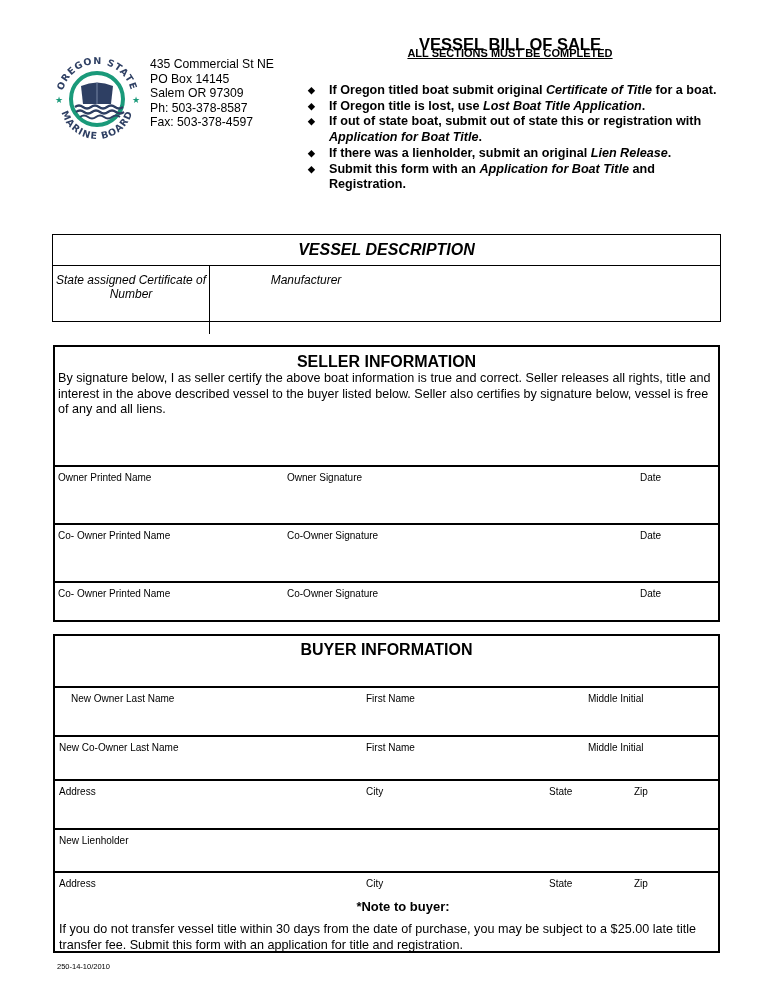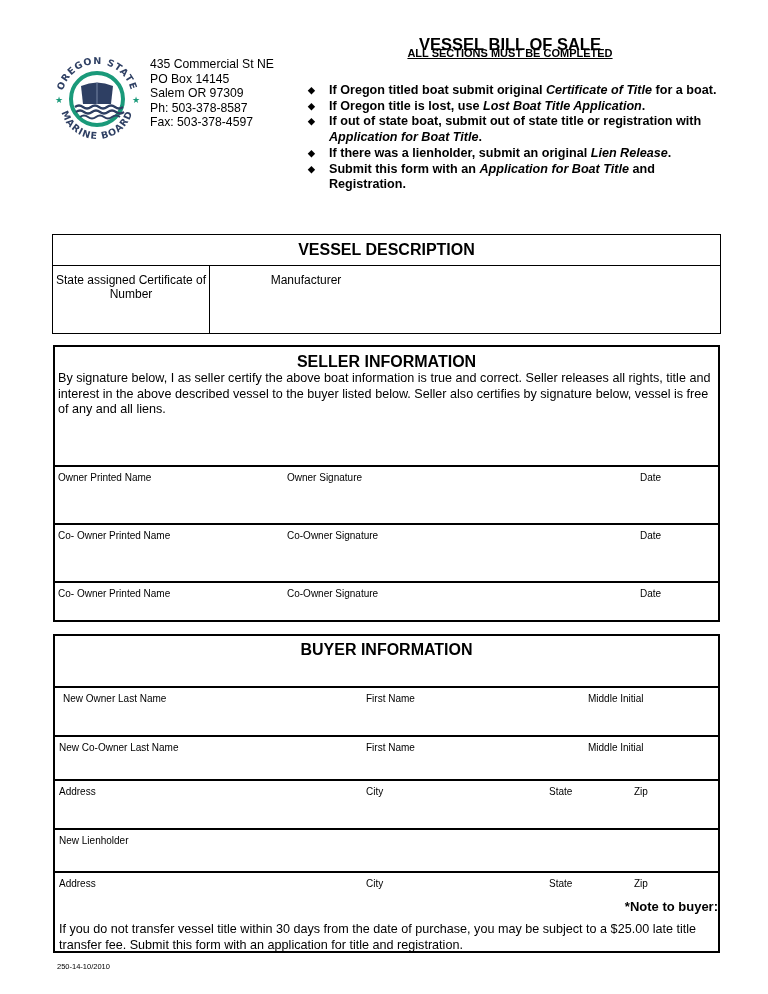--- a/index.html
+++ b/index.html
@@ -12,35 +12,35 @@
   .title { left:300px; top:35px; width:420px; text-align:center; font-weight:bold; font-size:16.5px; }
   .subtitle { left:300px; top:47px; width:420px; text-align:center; font-weight:bold; 
               font-size:11px; }
   .subtitle span { text-decoration:underline; }
   .bullets { left:306px; top:83px; width:420px; margin:0; padding:0; list-style:none;
              font-size:12.6px; font-weight:bold; line-height:15.7px; }
   .bullets li { position:relative; padding-left:23px; }
   .bullets li .dot { position:absolute; left:2px; top:0; font-size:9px; }
   .bullets li i { font-style:italic; }
   
-  .vessel { left:52px; top:234px; width:669px; height:100px; border:1.5px solid #000; box-sizing:border-box; }
+  .vessel { left:52px; top:234px; width:669px; height:88px; border:1.5px solid #000; box-sizing:border-box;font-style:italic; }
   .vessel-head { height:30px; border-bottom:1.5px solid #000; text-align:center; font-weight:bold;
                  font-size:16px; line-height:30px; }
   .vessel-cols { display:flex; height:68px; }
   .vcol { border-right:1px solid #000; text-align:center; font-size:12px; line-height:14px; padding-top:7px; box-sizing:border-box; }
   .vcol:last-child { border-right:none; }
   
   .box { border:2px solid #000; box-sizing:border-box; }
   .seller { left:53px; top:345px; width:667px; height:277px; }
   .buyer { left:53px; top:634px; width:667px; height:319px; }
   .sec-title { text-align:center; font-weight:bold; font-size:16px; }
   .para { font-size:12.6px; line-height:15.5px; padding:0 4px; }
   .row { position:absolute; left:0; right:0; border-top:2px solid #000; font-size:10px; }
   .row span { position:absolute; top:5px; white-space:nowrap; }
-  .note-title { position:absolute; left:3px; right:0; text-align:right; font-weight:bold; font-size:13px;padding-left:30px; }
+  .note-title { position:absolute; left:3px; right:0; text-align:center; font-weight:bold; font-size:13px;padding-left:30px; }
   .note-text { position:absolute; left:4px; right:4px; font-size:12.6px; line-height:15.5px;margin-top:7px; }
   .formno { left:57px; top:962px; font-size:7.5px; }
 </style>
 </head>
 <body>
 
 <div class="abs logo">
   <svg width="94" height="94" viewBox="0 0 94 94">
     <defs>
       <path id="arcTop" d="M 12 47 A 35 35 0 0 1 82 47"></path>
@@ -70,21 +70,21 @@
   <div>Ph: 503-378-8587</div>
   <div>Fax: 503-378-4597</div>
 </div>
 
 <div class="abs title">VESSEL BILL OF SALE</div>
 <div class="abs subtitle"><span>ALL SECTIONS MUST BE COMPLETED</span></div>
 
 <ul class="abs bullets">
   <li><span class="dot">◆</span><span>If Oregon titled boat submit original </span><i>Certificate of Title</i><span> for a boat.</span></li>
   <li><span class="dot">◆</span><span>If Oregon title is lost, use </span><i>Lost Boat Title Application</i><span>.</span></li>
-  <li><span class="dot">◆</span><span>If out of state boat, submit out of state title or registration with </span><i>Application for Boat Title</i><span>.</span></li>
+  <li><span class="dot">◆</span><span>If out of state boat, submit out of state this or registration with </span><i>Application for Boat Title</i><span>.</span></li>
   <li><span class="dot">◆</span><span>If there was a lienholder, submit an original </span><i>Lien Release</i><span>.</span></li>
   <li><span class="dot">◆</span><span>Submit this form with an </span><i>Application for Boat Title</i><span> and Registration.</span></li>
 </ul>
 
 <div class="abs vessel">
   <div class="vessel-head">VESSEL DESCRIPTION</div>
   <div class="vessel-cols">
     <div class="vcol" style="width:157px;"><span>State assigned Certificate of Number</span></div>
     <div class="vcol" style="width:192px;"><span>Manufacturer</span></div>
   </div>
@@ -106,21 +106,21 @@
   <div class="row" style="top:234px;">
     <span style="left:3px;">Co- Owner Printed Name</span>
     <span style="left:232px;">Co-Owner Signature</span>
     <span style="left:585px;">Date</span>
   </div>
 </div>
 
 <div class="abs box buyer">
   <div class="sec-title" style="margin-top:5px;">BUYER INFORMATION</div>
   <div class="row" style="top:50px;">
-    <span style="left:8px;">New Owner Last Name</span>
+    <span style="left:16px;">New Owner Last Name</span>
     <span style="left:311px;">First Name</span>
     <span style="left:533px;">Middle Initial</span>
   </div>
   <div class="row" style="top:99px;">
     <span style="left:4px;">New Co-Owner Last Name</span>
     <span style="left:311px;">First Name</span>
     <span style="left:533px;">Middle Initial</span>
   </div>
   <div class="row" style="top:143px;">
     <span style="left:4px;">Address</span>

